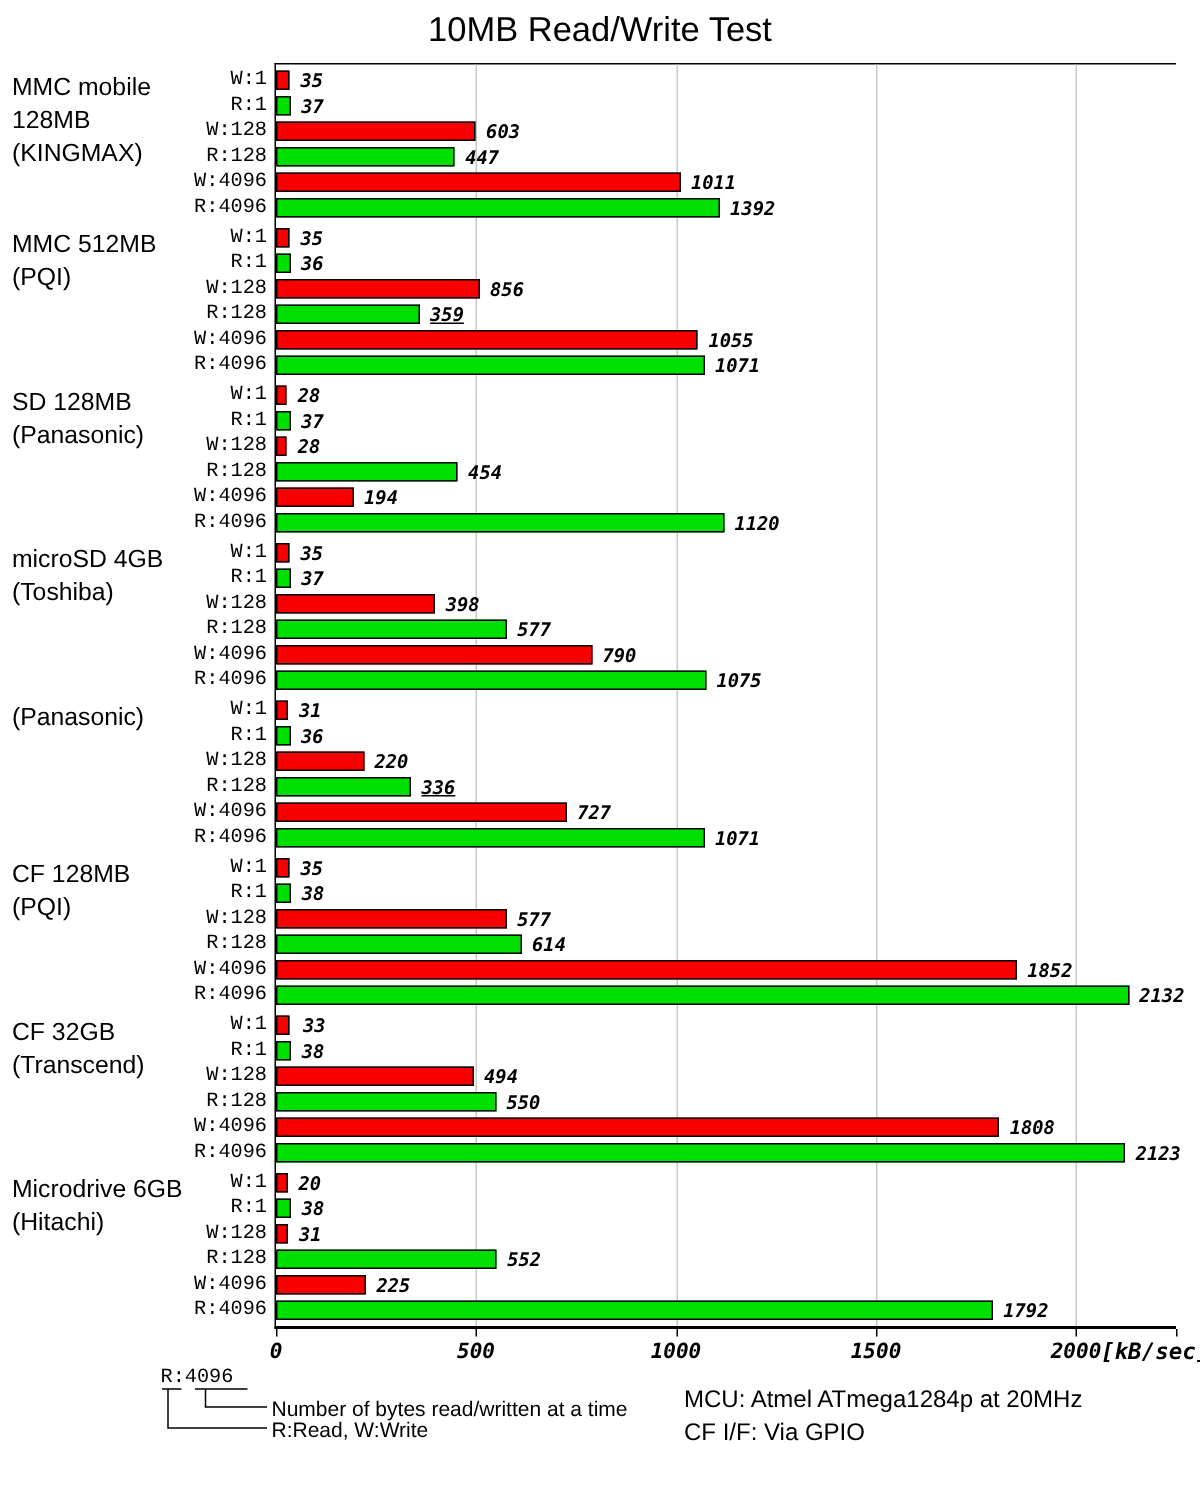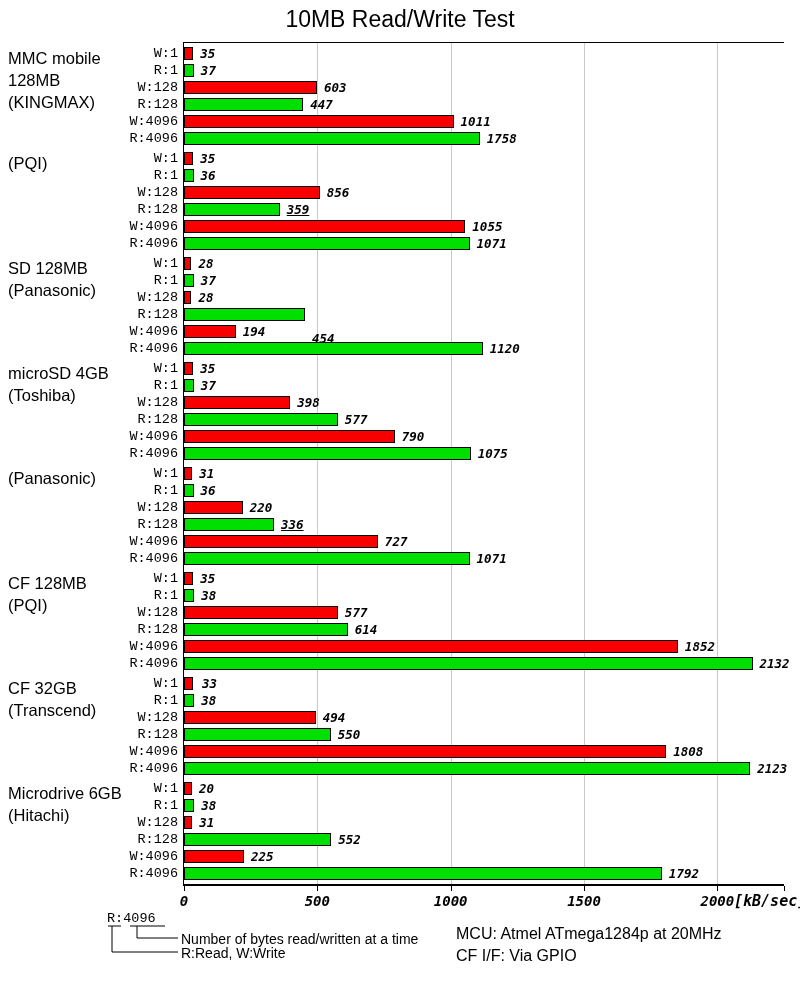--- a/index.html
+++ b/index.html
@@ -34,20 +34,21 @@
 <div class="page">
   <h1 class="title">10MB Read/Write Test</h1>
 
   <div id="device-labels">
       <div class="device-label" style="top: 47px;">
         <div>MMC mobile</div>
         <div>128MB</div>
         <div>(KINGMAX)</div>
       </div>
       <div class="device-label" style="top: 152px;">
+        <div>MMC 512MB</div>
         <div>(PQI)</div>
       </div>
       <div class="device-label" style="top: 257px;">
         <div>SD 128MB</div>
         <div>(Panasonic)</div>
       </div>
       <div class="device-label" style="top: 362px;">
         <div>microSD 4GB</div>
         <div>(Toshiba)</div>
       </div>
@@ -95,21 +96,21 @@
       <div class="bar" style="top: 38px; width: 133.067px; background: rgb(248, 0, 0);"></div>
       <div class="val-label" style="top: 37px; left: 140.067px;">603</div>
       <div class="row-label" style="top: 54px;">R:128</div>
       <div class="bar" style="top: 55px; width: 119.2px; background: rgb(0, 224, 0);"></div>
       <div class="val-label" style="top: 54px; left: 126.2px;">447</div>
       <div class="row-label" style="top: 71px;">W:4096</div>
       <div class="bar" style="top: 72px; width: 269.6px; background: rgb(248, 0, 0);"></div>
       <div class="val-label" style="top: 71px; left: 276.6px;">1011</div>
       <div class="row-label" style="top: 88px;">R:4096</div>
       <div class="bar" style="top: 89px; width: 295.733px; background: rgb(0, 224, 0);"></div>
-      <div class="val-label" style="top: 88px; left: 302.733px;">1758</div>
+      <div class="val-label" style="top: 88px; left: 302.733px;">1392</div>
       <div class="row-label" style="top: 108px;">W:1</div>
       <div class="bar" style="top: 109px; width: 9.33333px; background: rgb(248, 0, 0);"></div>
       <div class="val-label" style="top: 108px; left: 16.3333px;">35</div>
       <div class="row-label" style="top: 125px;">R:1</div>
       <div class="bar" style="top: 126px; width: 9.6px; background: rgb(0, 224, 0);"></div>
       <div class="val-label" style="top: 125px; left: 16.6px;">36</div>
       <div class="row-label" style="top: 142px;">W:128</div>
       <div class="bar" style="top: 143px; width: 135.733px; background: rgb(248, 0, 0);"></div>
       <div class="val-label" style="top: 142px; left: 142.733px;">856</div>
       <div class="row-label" style="top: 159px;">R:128</div>
@@ -125,21 +126,21 @@
       <div class="bar" style="top: 214px; width: 7.46667px; background: rgb(248, 0, 0);"></div>
       <div class="val-label" style="top: 213px; left: 14.4667px;">28</div>
       <div class="row-label" style="top: 230px;">R:1</div>
       <div class="bar" style="top: 231px; width: 9.86667px; background: rgb(0, 224, 0);"></div>
       <div class="val-label" style="top: 230px; left: 16.8667px;">37</div>
       <div class="row-label" style="top: 247px;">W:128</div>
       <div class="bar" style="top: 248px; width: 7.46667px; background: rgb(248, 0, 0);"></div>
       <div class="val-label" style="top: 247px; left: 14.4667px;">28</div>
       <div class="row-label" style="top: 264px;">R:128</div>
       <div class="bar" style="top: 265px; width: 121.067px; background: rgb(0, 224, 0);"></div>
-      <div class="val-label" style="top: 264px; left: 128.067px; margin-top: 24px;">454</div>
+      <div class="val-label" style="top: 264px; left: 128.067px;">454</div>
       <div class="row-label" style="top: 281px;">W:4096</div>
       <div class="bar" style="top: 282px; width: 51.7333px; background: rgb(248, 0, 0);"></div>
       <div class="val-label" style="top: 281px; left: 58.7333px;">194</div>
       <div class="row-label" style="top: 298px;">R:4096</div>
       <div class="bar" style="top: 299px; width: 298.667px; background: rgb(0, 224, 0);"></div>
       <div class="val-label" style="top: 298px; left: 305.667px;">1120</div>
       <div class="row-label" style="top: 318px;">W:1</div>
       <div class="bar" style="top: 319px; width: 9.33333px; background: rgb(248, 0, 0);"></div>
       <div class="val-label" style="top: 318px; left: 16.3333px;">35</div>
       <div class="row-label" style="top: 335px;">R:1</div>

